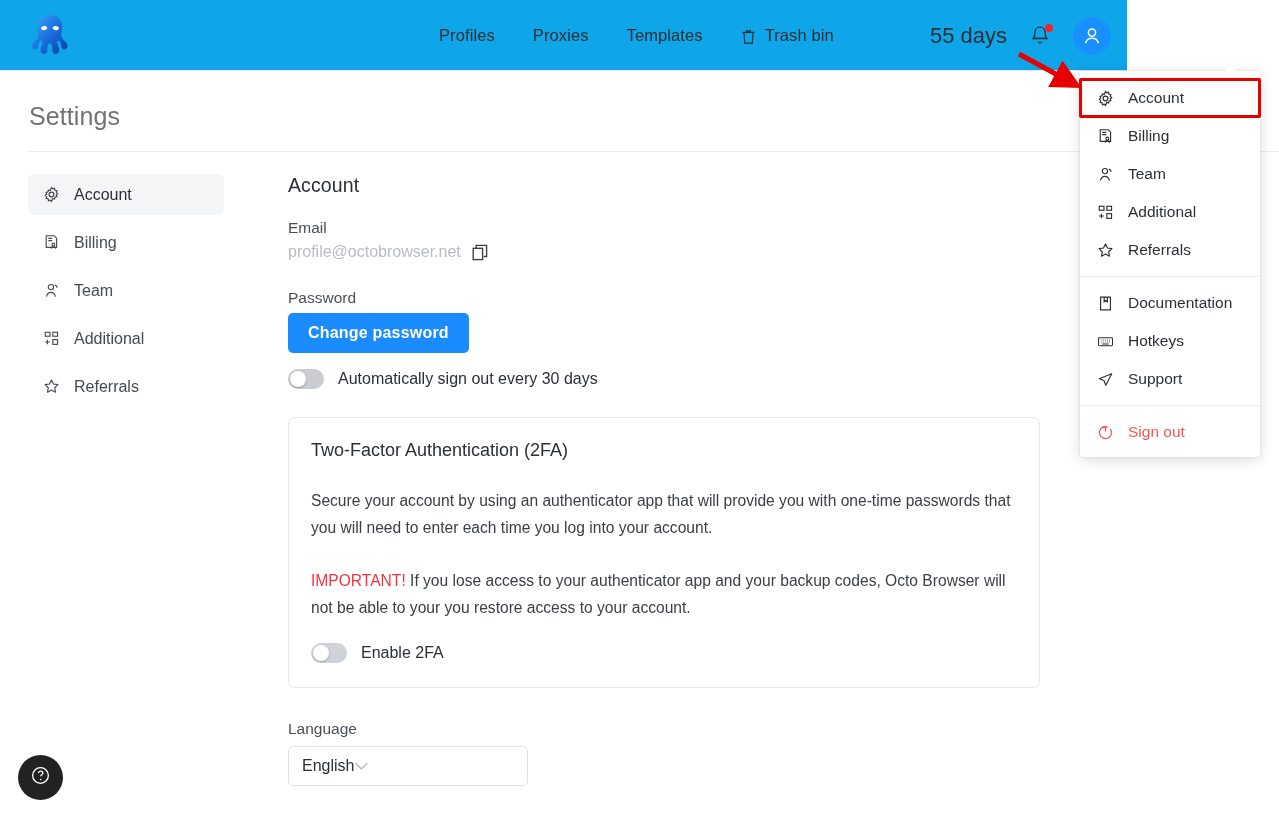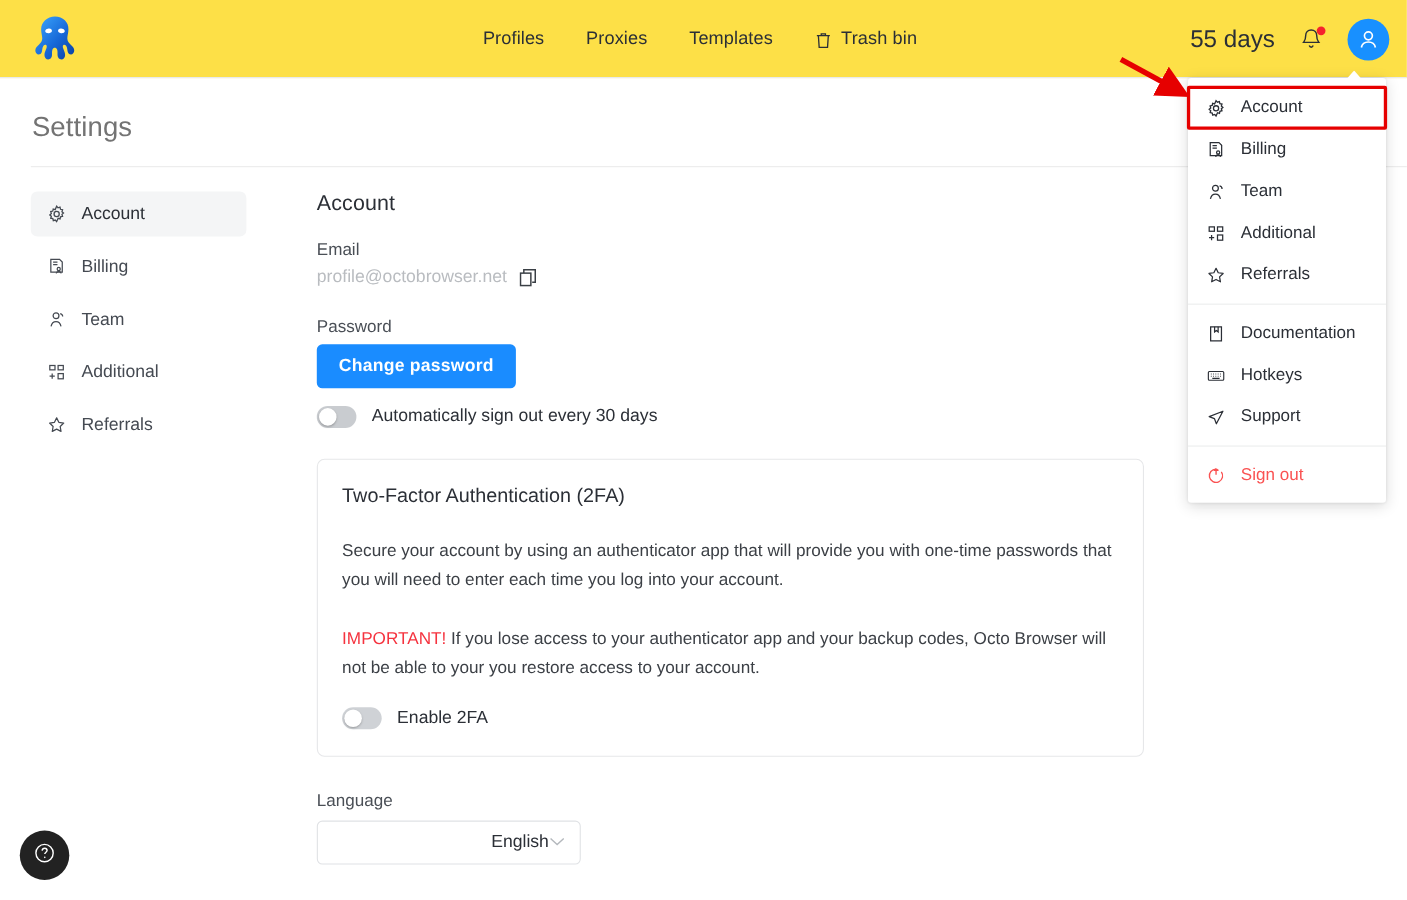--- a/index.html
+++ b/index.html
@@ -7,22 +7,22 @@
     width: 1279px; height: 818px;
     background: #ffffff;
     font-family: "Liberation Sans", sans-serif;
     color: #2b2f36;
     overflow: hidden;
   }
   #root { position: relative; width: 1279px; height: 818px; }
 
   
   .header {
-    position: absolute; left: 0; top: 0; width: 1279px; height: 71px;
-    background: #fde047; border-bottom: 1px solid #e8eaed;
+    position: absolute; left: 0; top: 0; width: 1127px; height: 71px;
+    background: #0ea5e9; border-bottom: 1px solid #e8eaed;
     display: flex; align-items: center;
   }
   .logo {
     position: absolute; left: 25px; top: 10px; width: 50px; height: 50px;
   }
   .nav {
     position: absolute; left: 420px; top: 0; height: 71px;
     display: flex; align-items: center; gap: 0px;
   }
   .nav-item {
@@ -126,21 +126,21 @@
   }
   .card-title { font-size: 18px; color: #2b2f36; margin-bottom: 18px; }
   .card-text { font-size: 15.6px; line-height: 27px; color: #3c4046; margin-bottom: 16px; margin-top: 26px; }
   .imp { color: #f5333f; }
   .card .toggle-row { margin-top: 22px; }
   .card .toggle { background: #cfd2d6; }
 
   .lang-block { margin-top: 32px; }
   .select {
     margin-top: 8px; width: 240px; height: 40px; border: 1px solid #e0e2e5;
-    border-radius: 5px; display: flex; align-items: center; justify-content: flex-end;
+    border-radius: 5px; display: flex; align-items: center; justify-content: flex-start;
     padding: 0 13px; font-size: 16px; color: #2b2f36; cursor: pointer; background: #fff;
   }
   .chev { color: #b4b8bd; }
 
   .help-btn {
     position: absolute; left: 18px; top: 755px; width: 45px; height: 45px;
     border-radius: 50%; background: #222222; display: flex;
     align-items: center; justify-content: center; cursor: pointer;
   }
 </style>

